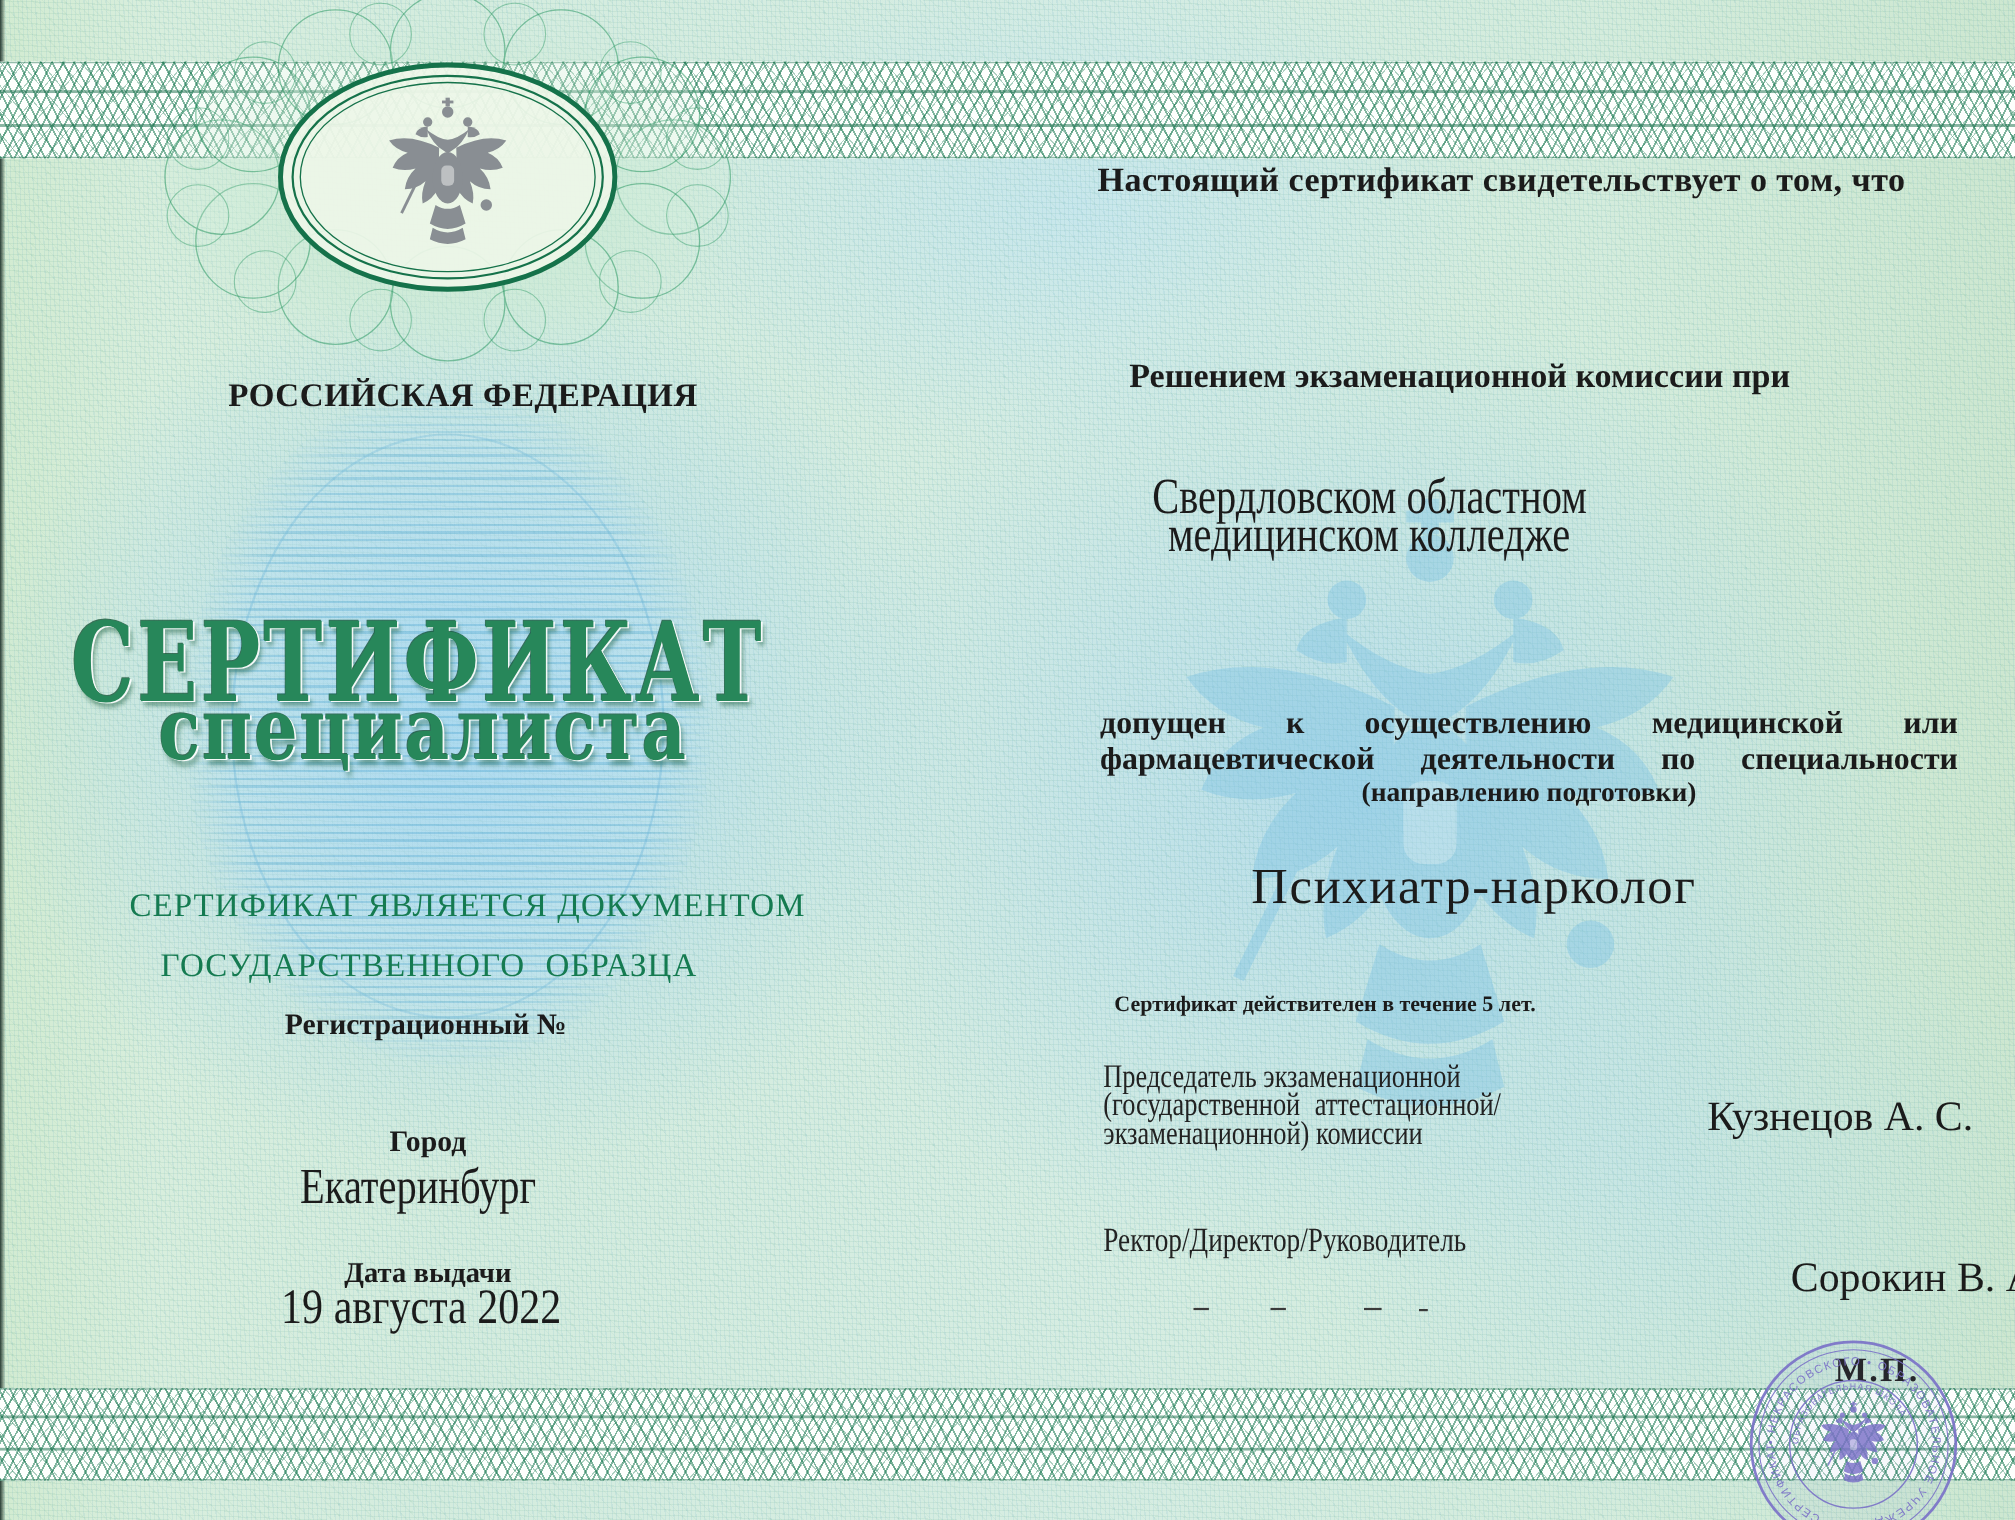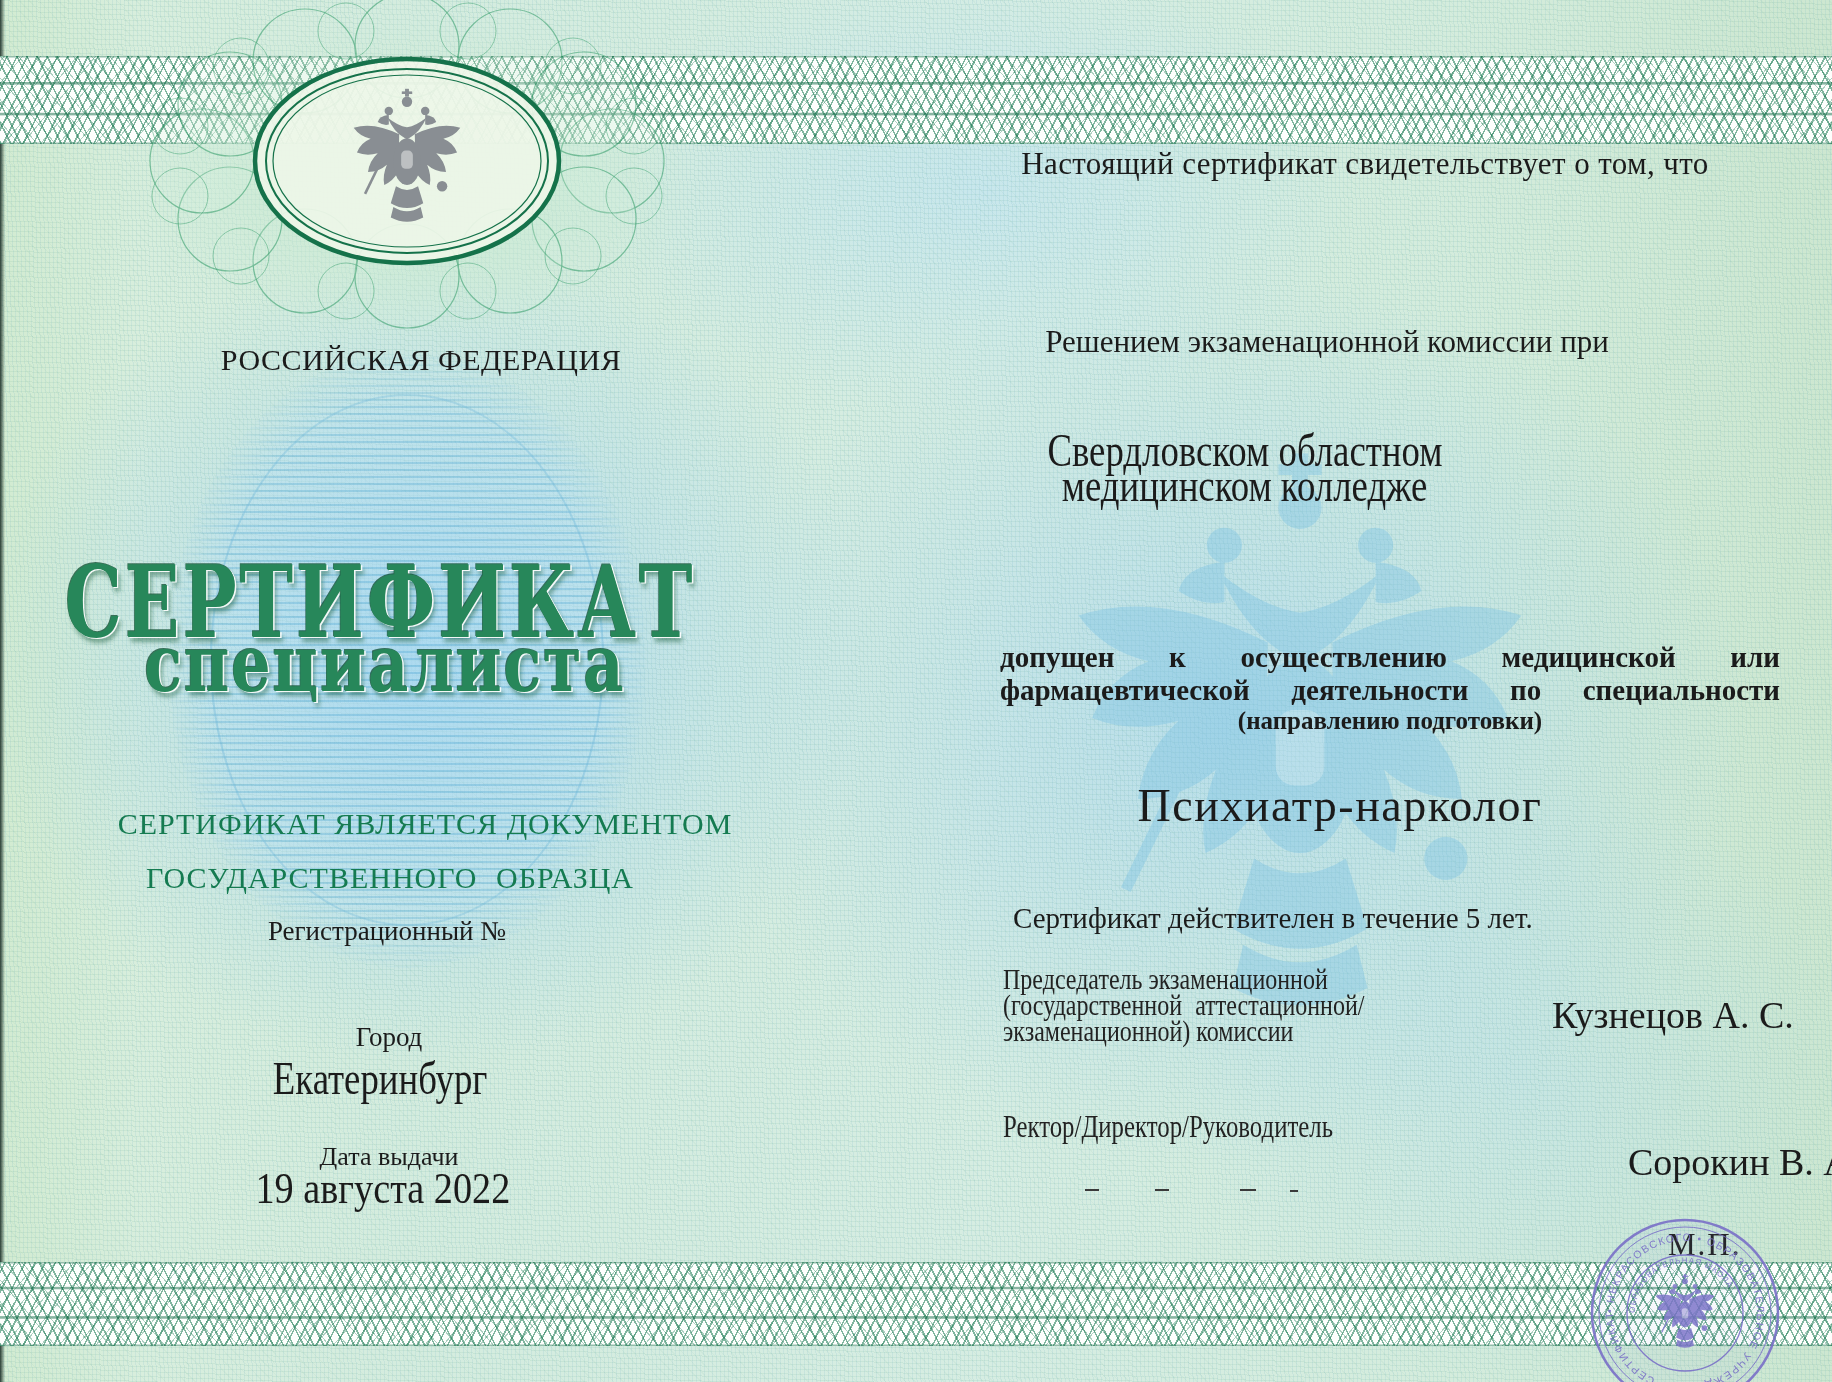--- a/index.html
+++ b/index.html
@@ -46,21 +46,21 @@
     border:2px solid rgba(110,182,218,.40);}
   .wm-eagle{position:absolute; left:1030px; top:425px; width:540px; height:640px;
     color:#7cc3e4; opacity:.40;}
   .rosette{position:absolute; left:147px; top:31px; width:520px; height:270px; overflow:visible;}
   .rosette-glow{position:absolute; left:120px; top:20px; width:580px; height:320px; border-radius:50%;
     background:radial-gradient(ellipse at center, rgba(196,232,205,.9), rgba(196,232,205,0) 70%);}
 
   
   .t{position:absolute; line-height:1.08; white-space:nowrap;}
   .ctr{text-align:center;}
-  .b{font-weight:normal;}
+  .b{font-weight:bold;}
   .i{}
   .cflex{display:flex; justify-content:center;}
   .cx72{display:inline-block; transform:scaleX(.72); transform-origin:center; white-space:nowrap;}
   .cx80{display:inline-block; transform:scaleX(.80); transform-origin:center; white-space:nowrap;}
   .cx85{display:inline-block; transform:scaleX(.85); transform-origin:center; white-space:nowrap;}
   .cx80L{display:inline-block; transform:scaleX(.80); transform-origin:left top; white-space:nowrap;}
 
   .country{left:91px; top:344px; width:660px; font-size:30px; letter-spacing:.5px;}
   .title-wrap{left:50px; top:548px; width:660px;}
   .title-main{font-family:"DejaVu Serif", serif; font-weight:bold; font-size:100px; letter-spacing:4px;
@@ -83,21 +83,21 @@
   .intro{left:975px; top:147px; width:780px; font-size:31px; letter-spacing:.4px;}
   .holder{left:978px; top:219px; width:800px; font-size:43px;}
   .decision{left:997px; top:325px; width:660px; font-size:31px;}
   .inst{left:1005px; width:480px; font-size:46px;}
   .inst1{top:426px;} .inst2{top:461px;}
   .adm{left:1000px; width:780px; font-size:29px; font-weight:bold; line-height:33px;
        text-align:justify; text-align-last:justify; white-space:normal;}
   .adm1{top:641px;} .adm2{top:674px;}
   .adm3{left:1000px; top:707px; width:780px; font-size:25px; font-weight:bold;}
   .spec{left:1000px; top:781px; width:680px; font-size:46px; letter-spacing:1.5px;}
-  .validity{left:1013px; top:903px; font-size:29px;}
+  .validity{left:1013px; top:903px; font-size:20px;}
   .sig-label{font-size:30px; line-height:26px; color:#222;}
   .chair-label{left:1003px; top:966px;}
   .chair-name{left:1552px; top:995px; font-size:38px;}
   .head-label{left:1003px; top:1114px;}
   .head-name{left:1628px; top:1106px; font-size:38px;margin-top:36px;}
   .dash{position:absolute; border-top:2.5px solid #3a3a3a;}
   .mp{left:1668px; top:1228px; font-size:31px; letter-spacing:2px; color:#222;}
 
   .stamp{position:absolute; left:1572px; top:1205px; width:226px; height:200px; color:#7b72c8; opacity:.92;}
 </style>

